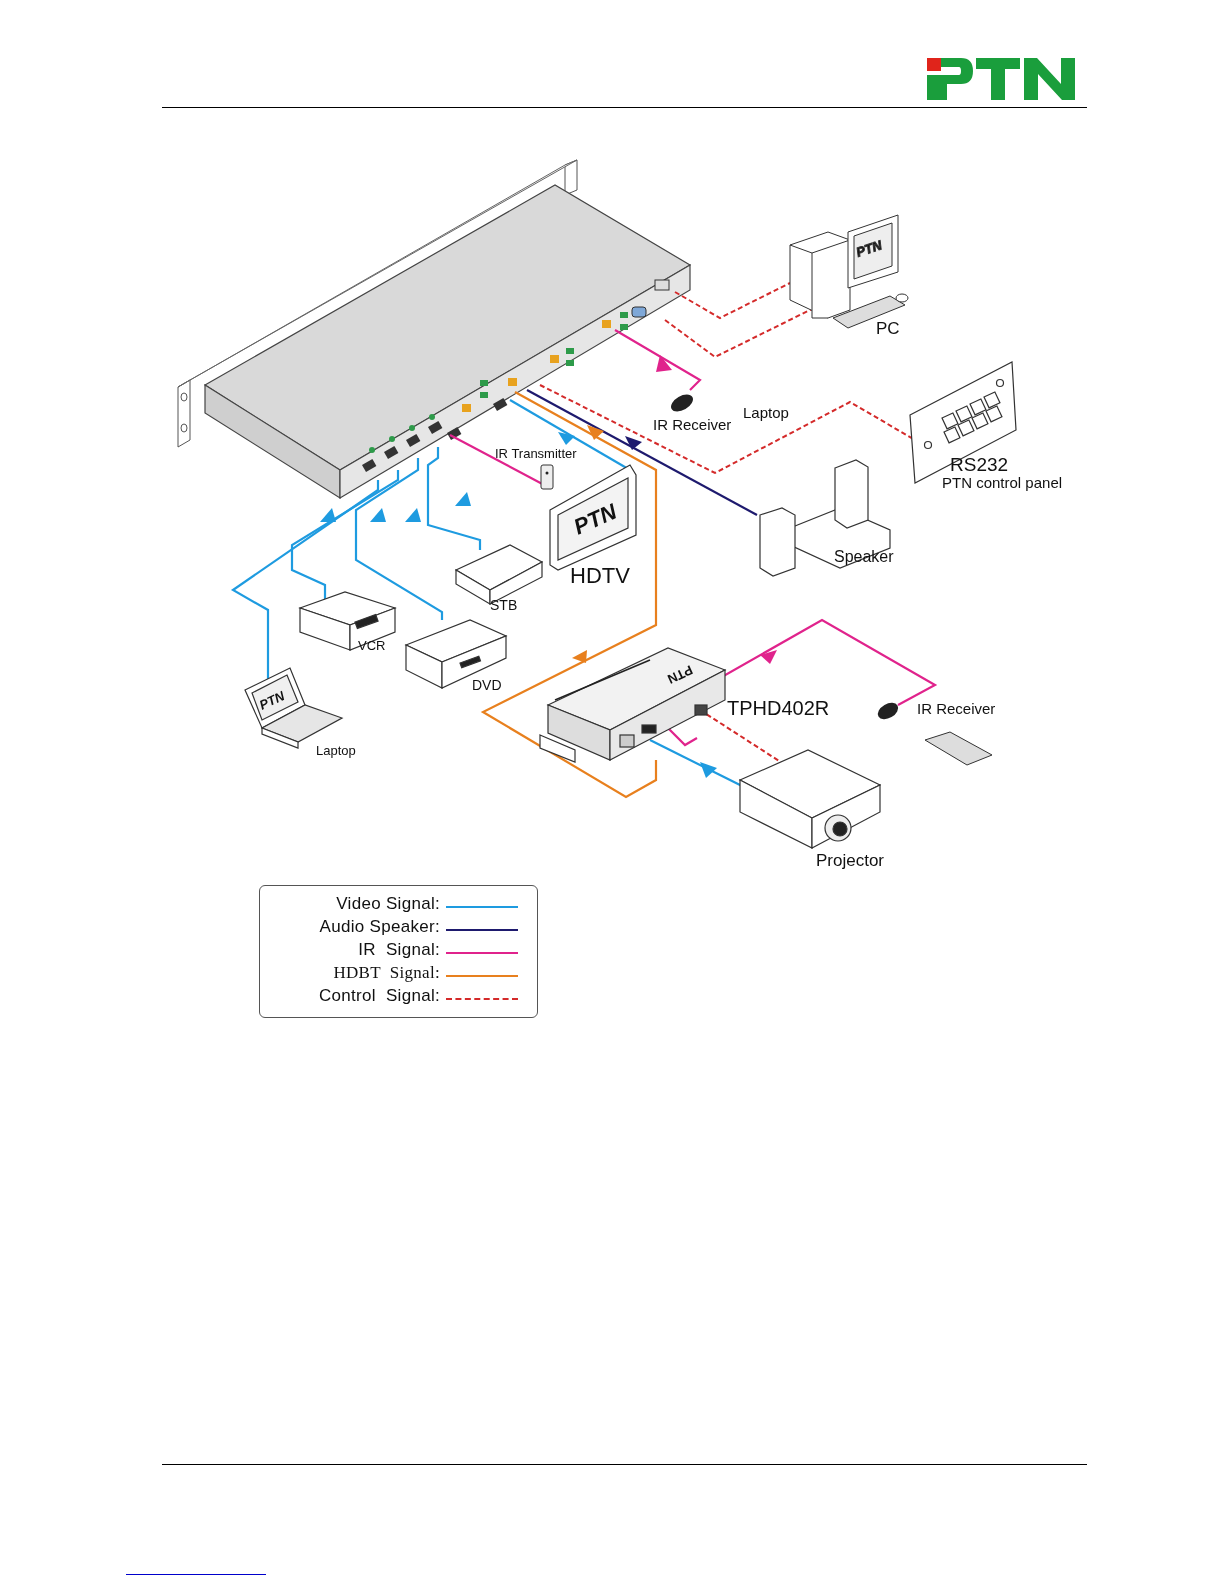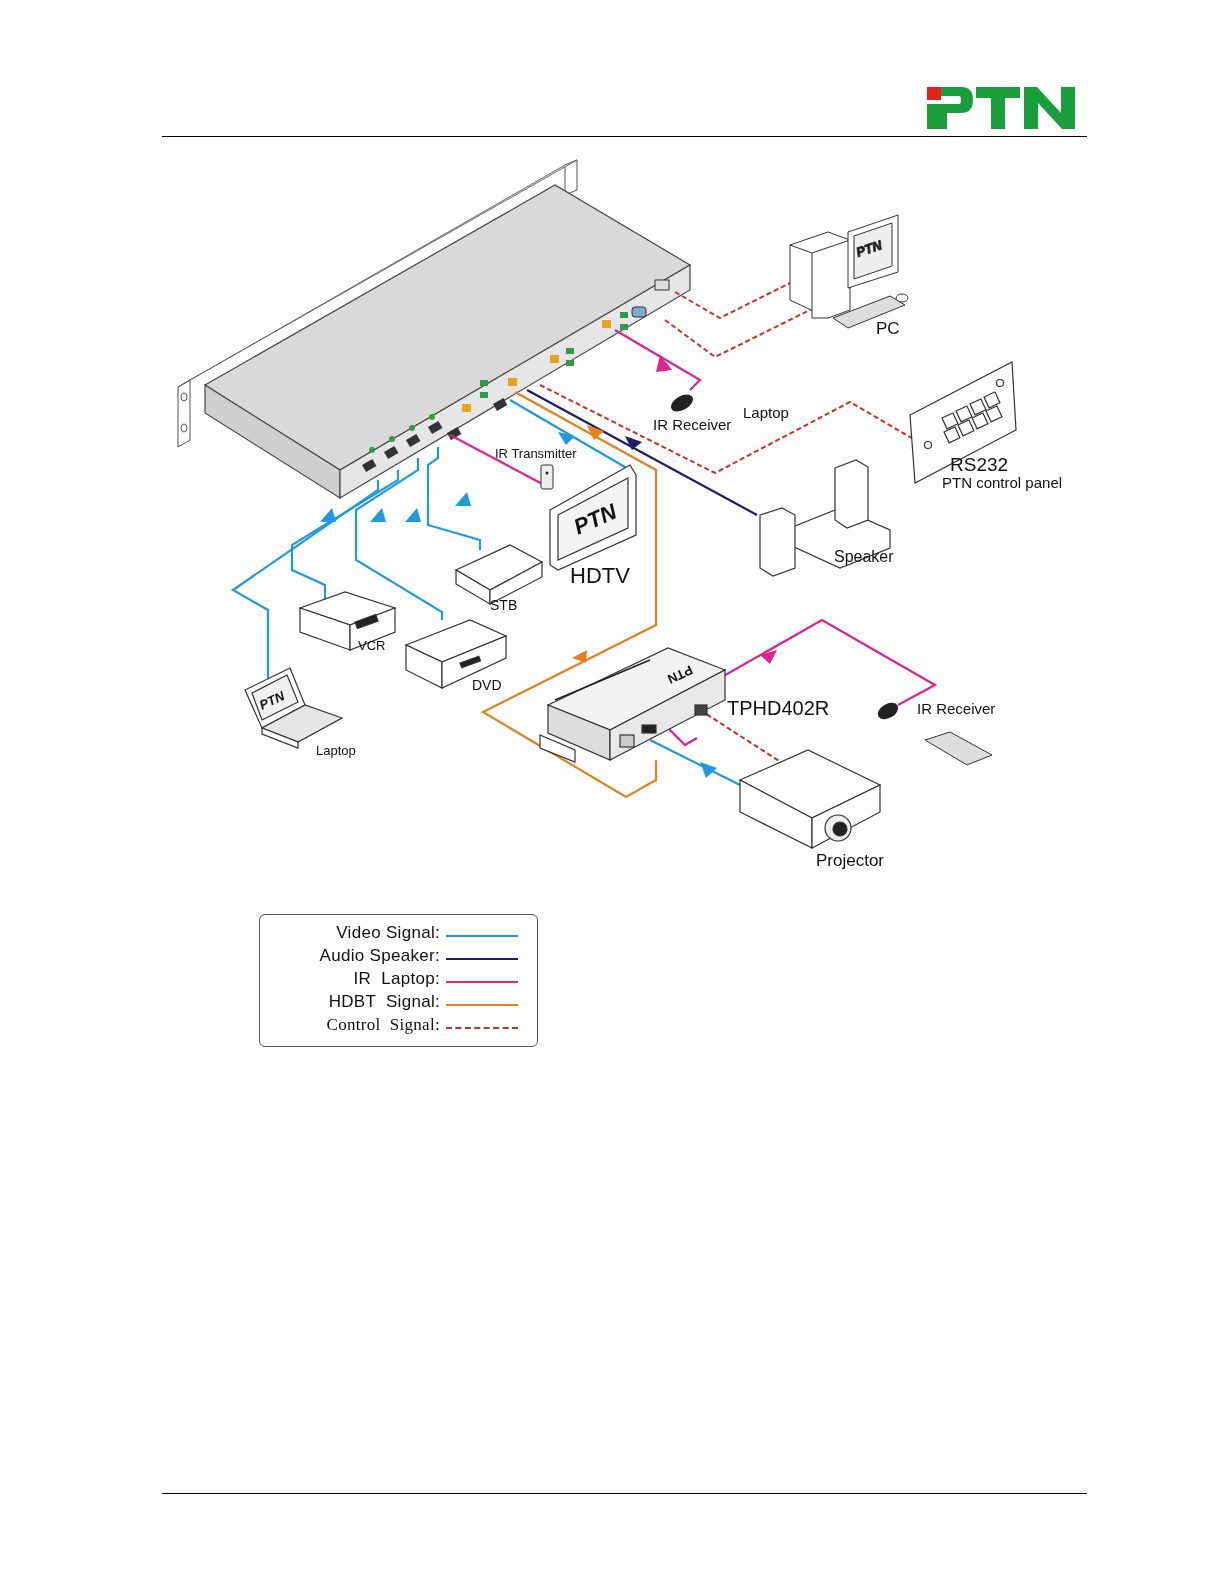--- a/index.html
+++ b/index.html
@@ -1,17 +1,17 @@
 <!DOCTYPE html>
 <html><head>
 <meta charset="utf-8">
 <style>
   html, body { margin: 0; padding: 0; background: #ffffff; }
   body { width: 1225px; height: 1585px; position: relative; overflow: hidden; font-family: "Liberation Sans", sans-serif; }
-  .abs { position: absolute; margin-top: 29px; }
+  .abs { position: absolute; }
   #header-rule { left: 162px; top: 107px; width: 925px; height: 0; border-top: 1.5px solid #000; }
   #footer-rule { left: 162px; top: 1464px; width: 925px; height: 0; border-top: 1.5px solid #000; }
   #footer-link { left: 126px; top: 1574px; width: 140px; height: 0; border-top: 1.5px solid #0000cc; }
   #logo { left: 927px; top: 58px; width: 148px; height: 42px; }
   svg#diagram { position: absolute; left: 0; top: 0; }
   .lbl { font-family: "Liberation Sans", sans-serif; fill: #111; }
   .legend-box { left: 259px; top: 885px; width: 277px; height: 131px; border: 1.2px solid #555; border-radius: 6px; background: #fff; }
   .legend-row { position: absolute; left: 0; width: 180px; text-align: right; font-size: 17px; color: #111; letter-spacing: 0.3px; }
   .legend-line { position: absolute; left: 186px; width: 72px; height: 0; }
 </style>
@@ -246,22 +246,22 @@
     <circle cx="840" cy="829" r="7" fill="#222"></circle>
   </g>
   <text x="816" y="866" font-size="17" class="lbl">Projector</text>
 </svg>
 
 <div class="abs legend-box">
   <div class="legend-row" style="top:8px;">Video Signal:</div>
   <div class="legend-line" style="top:20px; border-top:2.5px solid #1e9be0;"></div>
   <div class="legend-row" style="top:31px;">Audio Speaker:</div>
   <div class="legend-line" style="top:43px; border-top:2.5px solid #1e1a6e;"></div>
-  <div class="legend-row" style="top:54px; white-space:pre;">IR  Laptop:</div>
+  <div class="legend-row" style="top:54px; white-space:pre;">IR  Signal:</div>
   <div class="legend-line" style="top:66px; border-top:2.5px solid #e0238c;"></div>
-  <div class="legend-row" style="top:77px; white-space:pre;">HDBT  Signal:</div>
+  <div class="legend-row" style="top:77px; white-space:pre;font-family:Liberation Serif, serif;">HDBT  Signal:</div>
   <div class="legend-line" style="top:89px; border-top:2.5px solid #e8801e;"></div>
-  <div class="legend-row" style="top:100px; white-space:pre;font-family:Liberation Serif, serif;">Control  Signal:</div>
+  <div class="legend-row" style="top:100px; white-space:pre;">Control  Signal:</div>
   <div class="legend-line" style="top:112px; border-top:2px dashed #d42a2a;"></div>
 </div>
 
 <div id="footer-rule" class="abs"></div>
 <div id="footer-link" class="abs"></div>
 
 </body></html>

